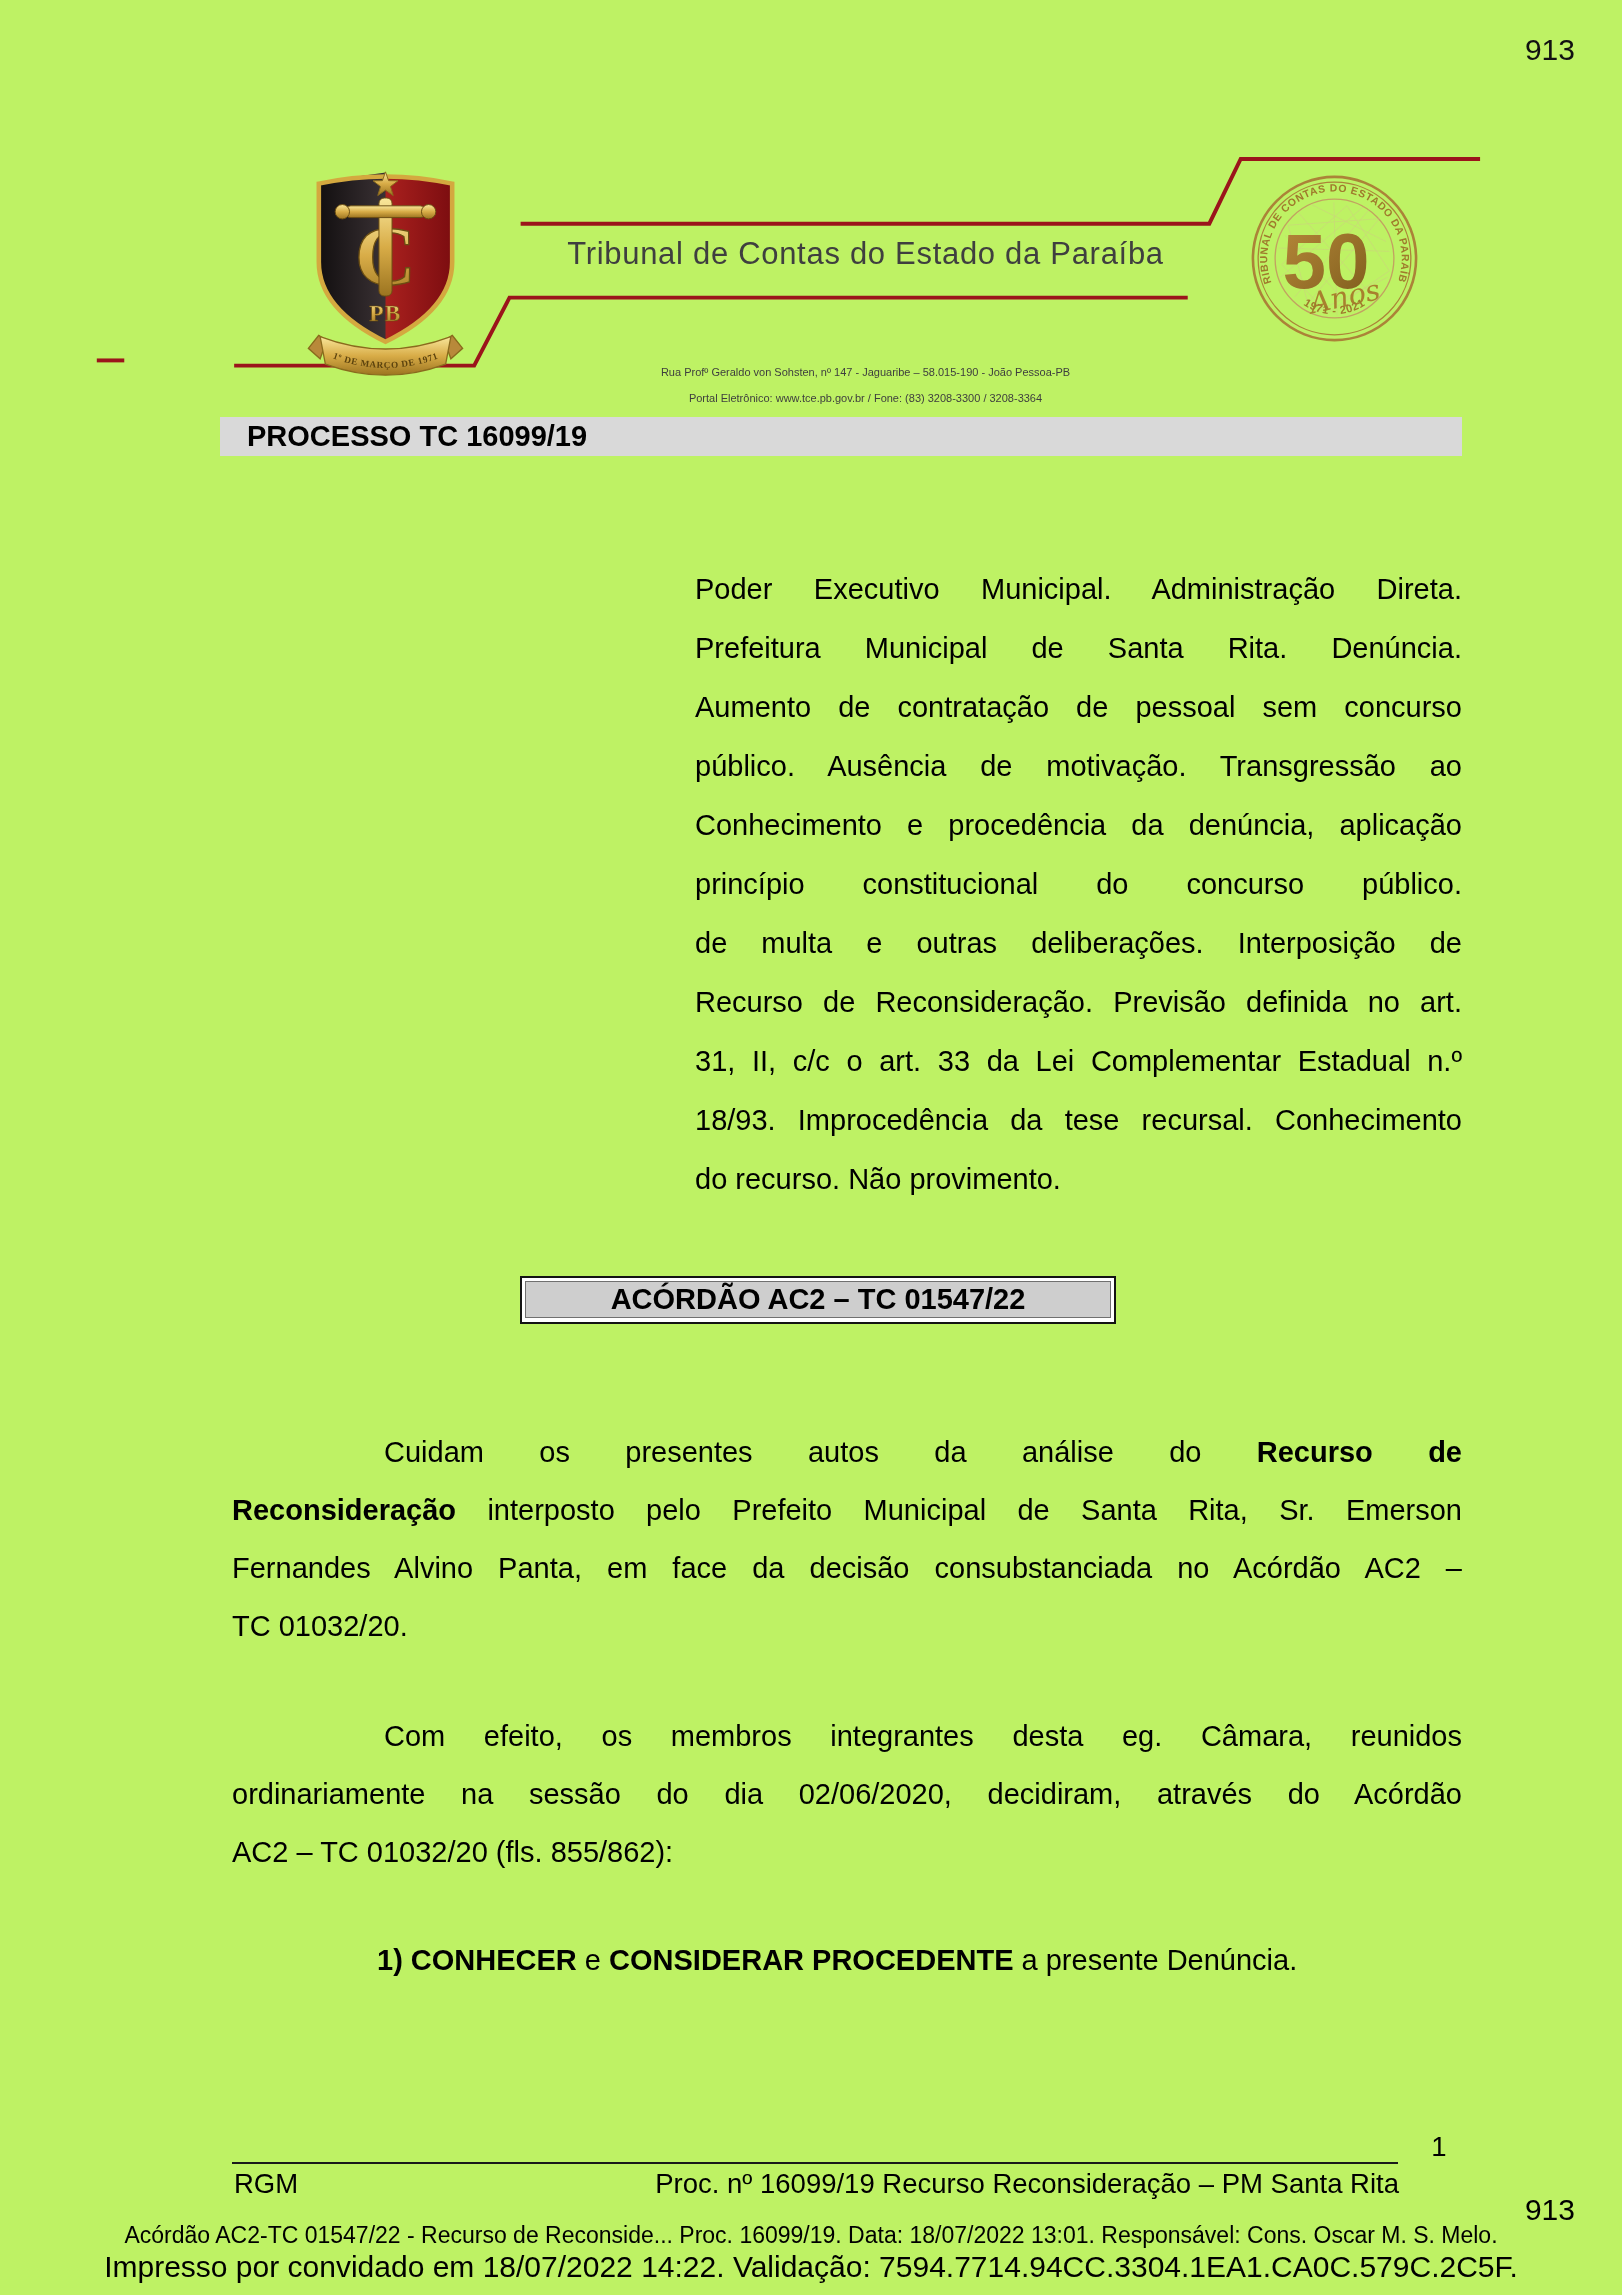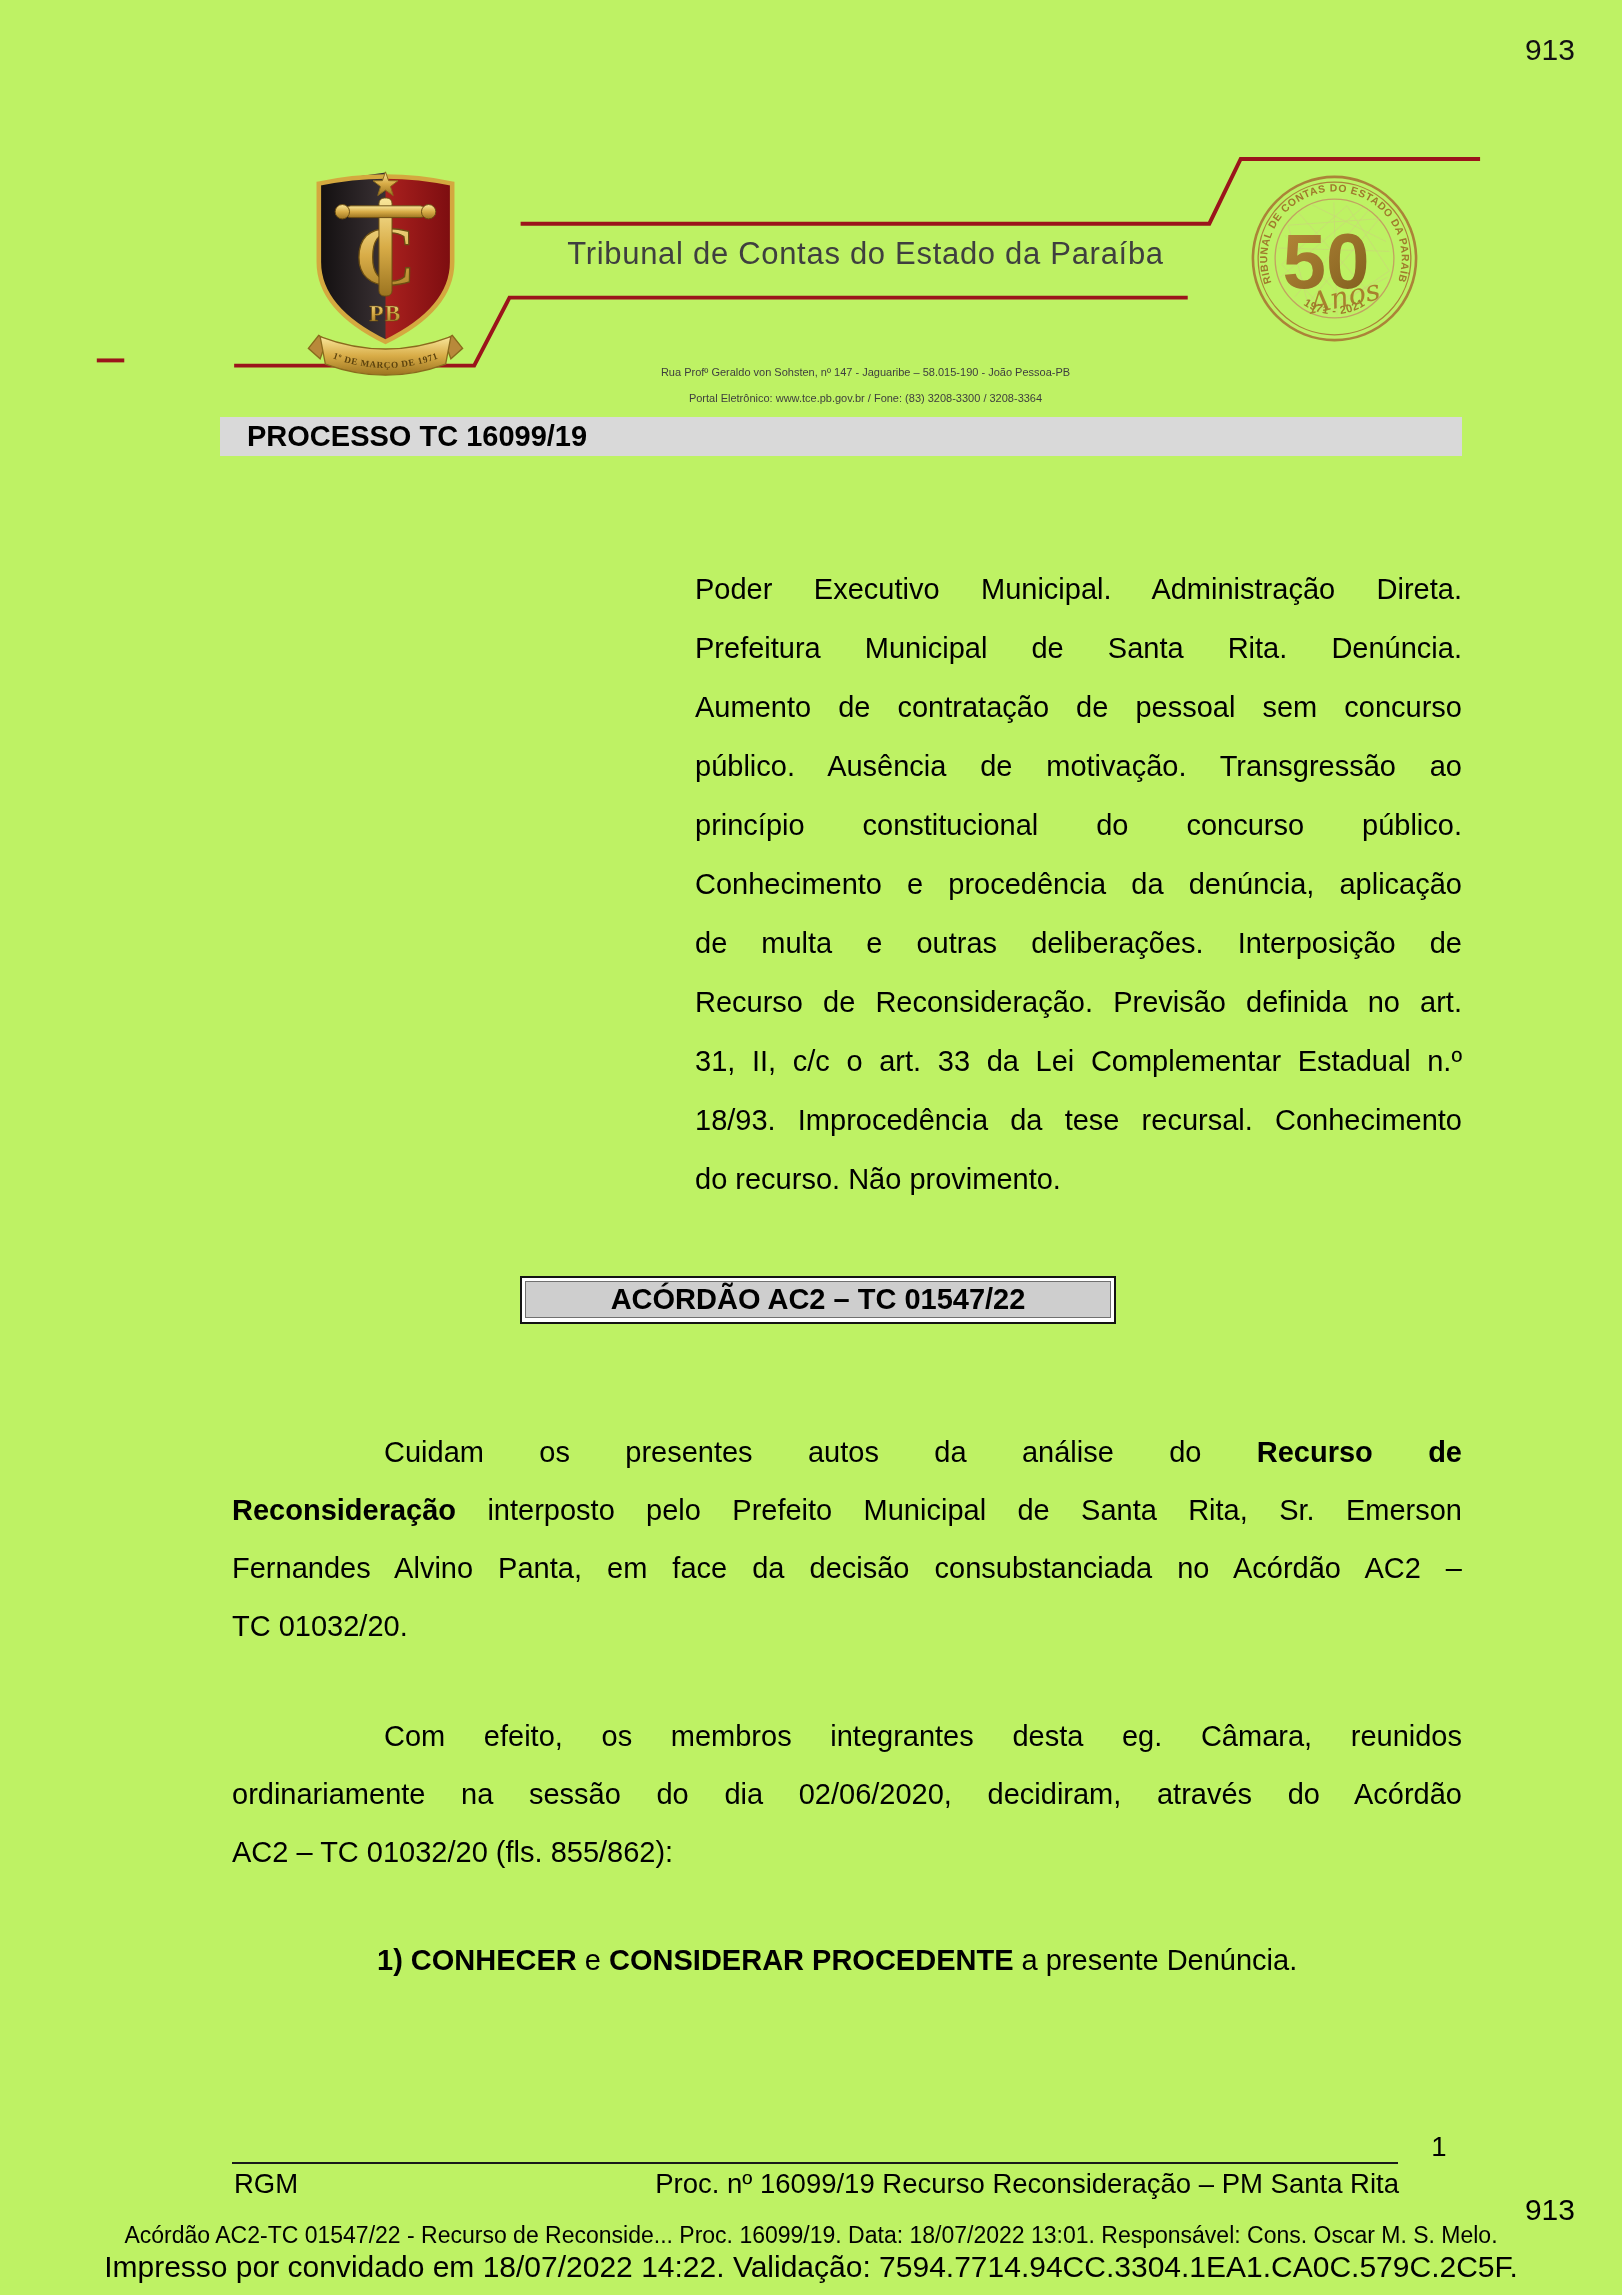--- a/index.html
+++ b/index.html
@@ -158,22 +158,22 @@
 
   <div class="abs process-bar">
     <div class="lbl">PROCESSO TC 16099/19</div>
   </div>
 
   <div class="abs ementa jpara">
       <div class="jline"><span>Poder Executivo Municipal. Administração Direta.</span></div>
       <div class="jline"><span>Prefeitura Municipal de Santa Rita. Denúncia.</span></div>
       <div class="jline"><span>Aumento de contratação de pessoal sem concurso</span></div>
       <div class="jline"><span>público. Ausência de motivação. Transgressão ao</span></div>
+      <div class="jline"><span>Conhecimento e procedência da denúncia, aplicação</span></div>
       <div class="jline"><span>princípio constitucional do concurso público.</span></div>
-      <div class="jline"><span>Conhecimento e procedência da denúncia, aplicação</span></div>
       <div class="jline"><span>de multa e outras deliberações. Interposição de</span></div>
       <div class="jline"><span>Recurso de Reconsideração. Previsão definida no art.</span></div>
       <div class="jline"><span>31, II, c/c o art. 33 da Lei Complementar Estadual n.º</span></div>
       <div class="jline"><span>18/93. Improcedência da tese recursal. Conhecimento</span></div>
       <div class="jline"><span>do recurso. Não provimento.</span></div>
     </div>
 
   <div class="abs acordao-box">
     <div class="acordao-inner">ACÓRDÃO AC2 – TC 01547/22</div>
   </div>

